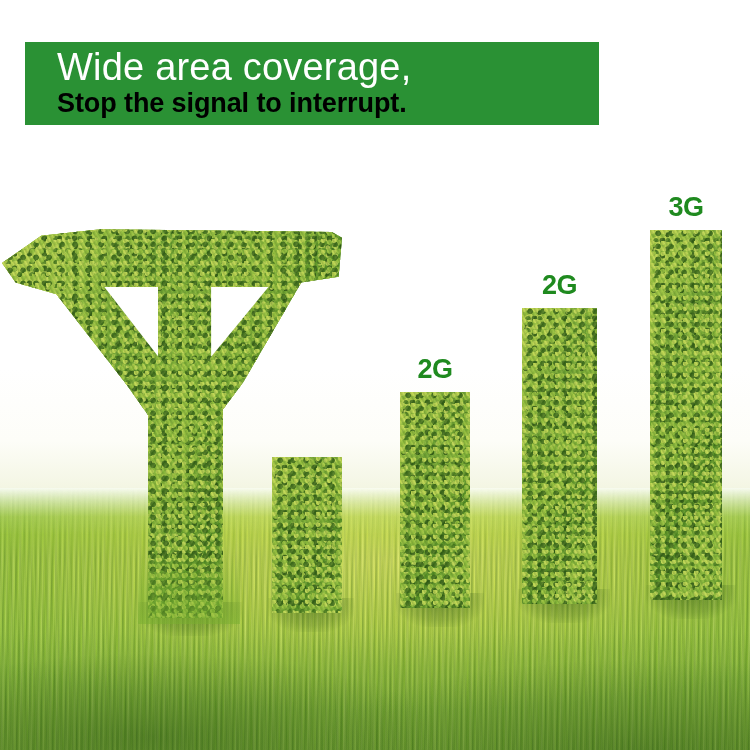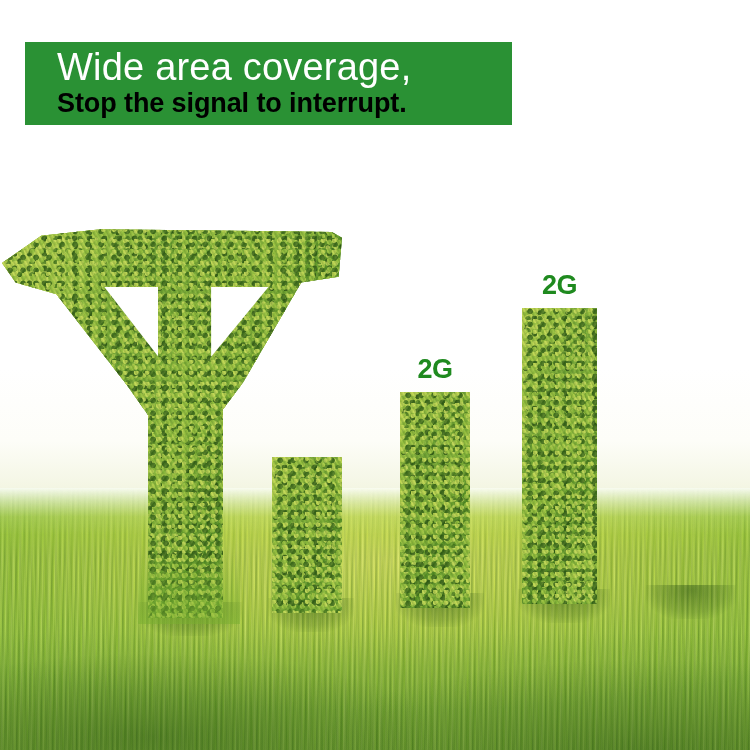--- a/index.html
+++ b/index.html
@@ -223,21 +223,21 @@
     background: radial-gradient(ellipse at 50% 15%,
         rgba(34,74,16,0.45) 0%, rgba(34,74,16,0.18) 55%, rgba(34,74,16,0) 78%);
     pointer-events: none;
   }
 
   
   #banner {
     position: absolute;
     left: 25px;
     top: 42px;
-    width: 487px;
+    width: 574px;
     height: 83px;
     background: #2a9134;
     padding: 7px;
     box-sizing: border-box;
   }
   #banner .title {
     position: absolute;
     left: 32px;
     top: 2px;
     color: #ffffff;
@@ -296,19 +296,23 @@
   <div class="bar" style="left:400px; top:392px; width:70px; height:216px;">
     <div class="hedge" style="position:absolute;"></div>
     <div class="bar-label" style="top:-36px;">2G</div>
   </div>
 
   <div class="bar" style="left:522px; top:308px; width:75px; height:296px;">
     <div class="hedge" style="position:absolute;"></div>
     <div class="bar-label" style="top:-36px;">2G</div>
   </div>
 
+  <div class="bar" style="left:650px; top:230px; width:72px; height:370px;">
+    <div class="hedge" style="position:absolute;"></div>
+    <div class="bar-label" style="top:-36px;">3G</div>
+  </div>
 
   <div id="banner">
     <div class="title">Wide area coverage,</div>
     <div class="subtitle">Stop the signal to interrupt.</div>
   </div>
 
 </div>
 
 </body></html>

